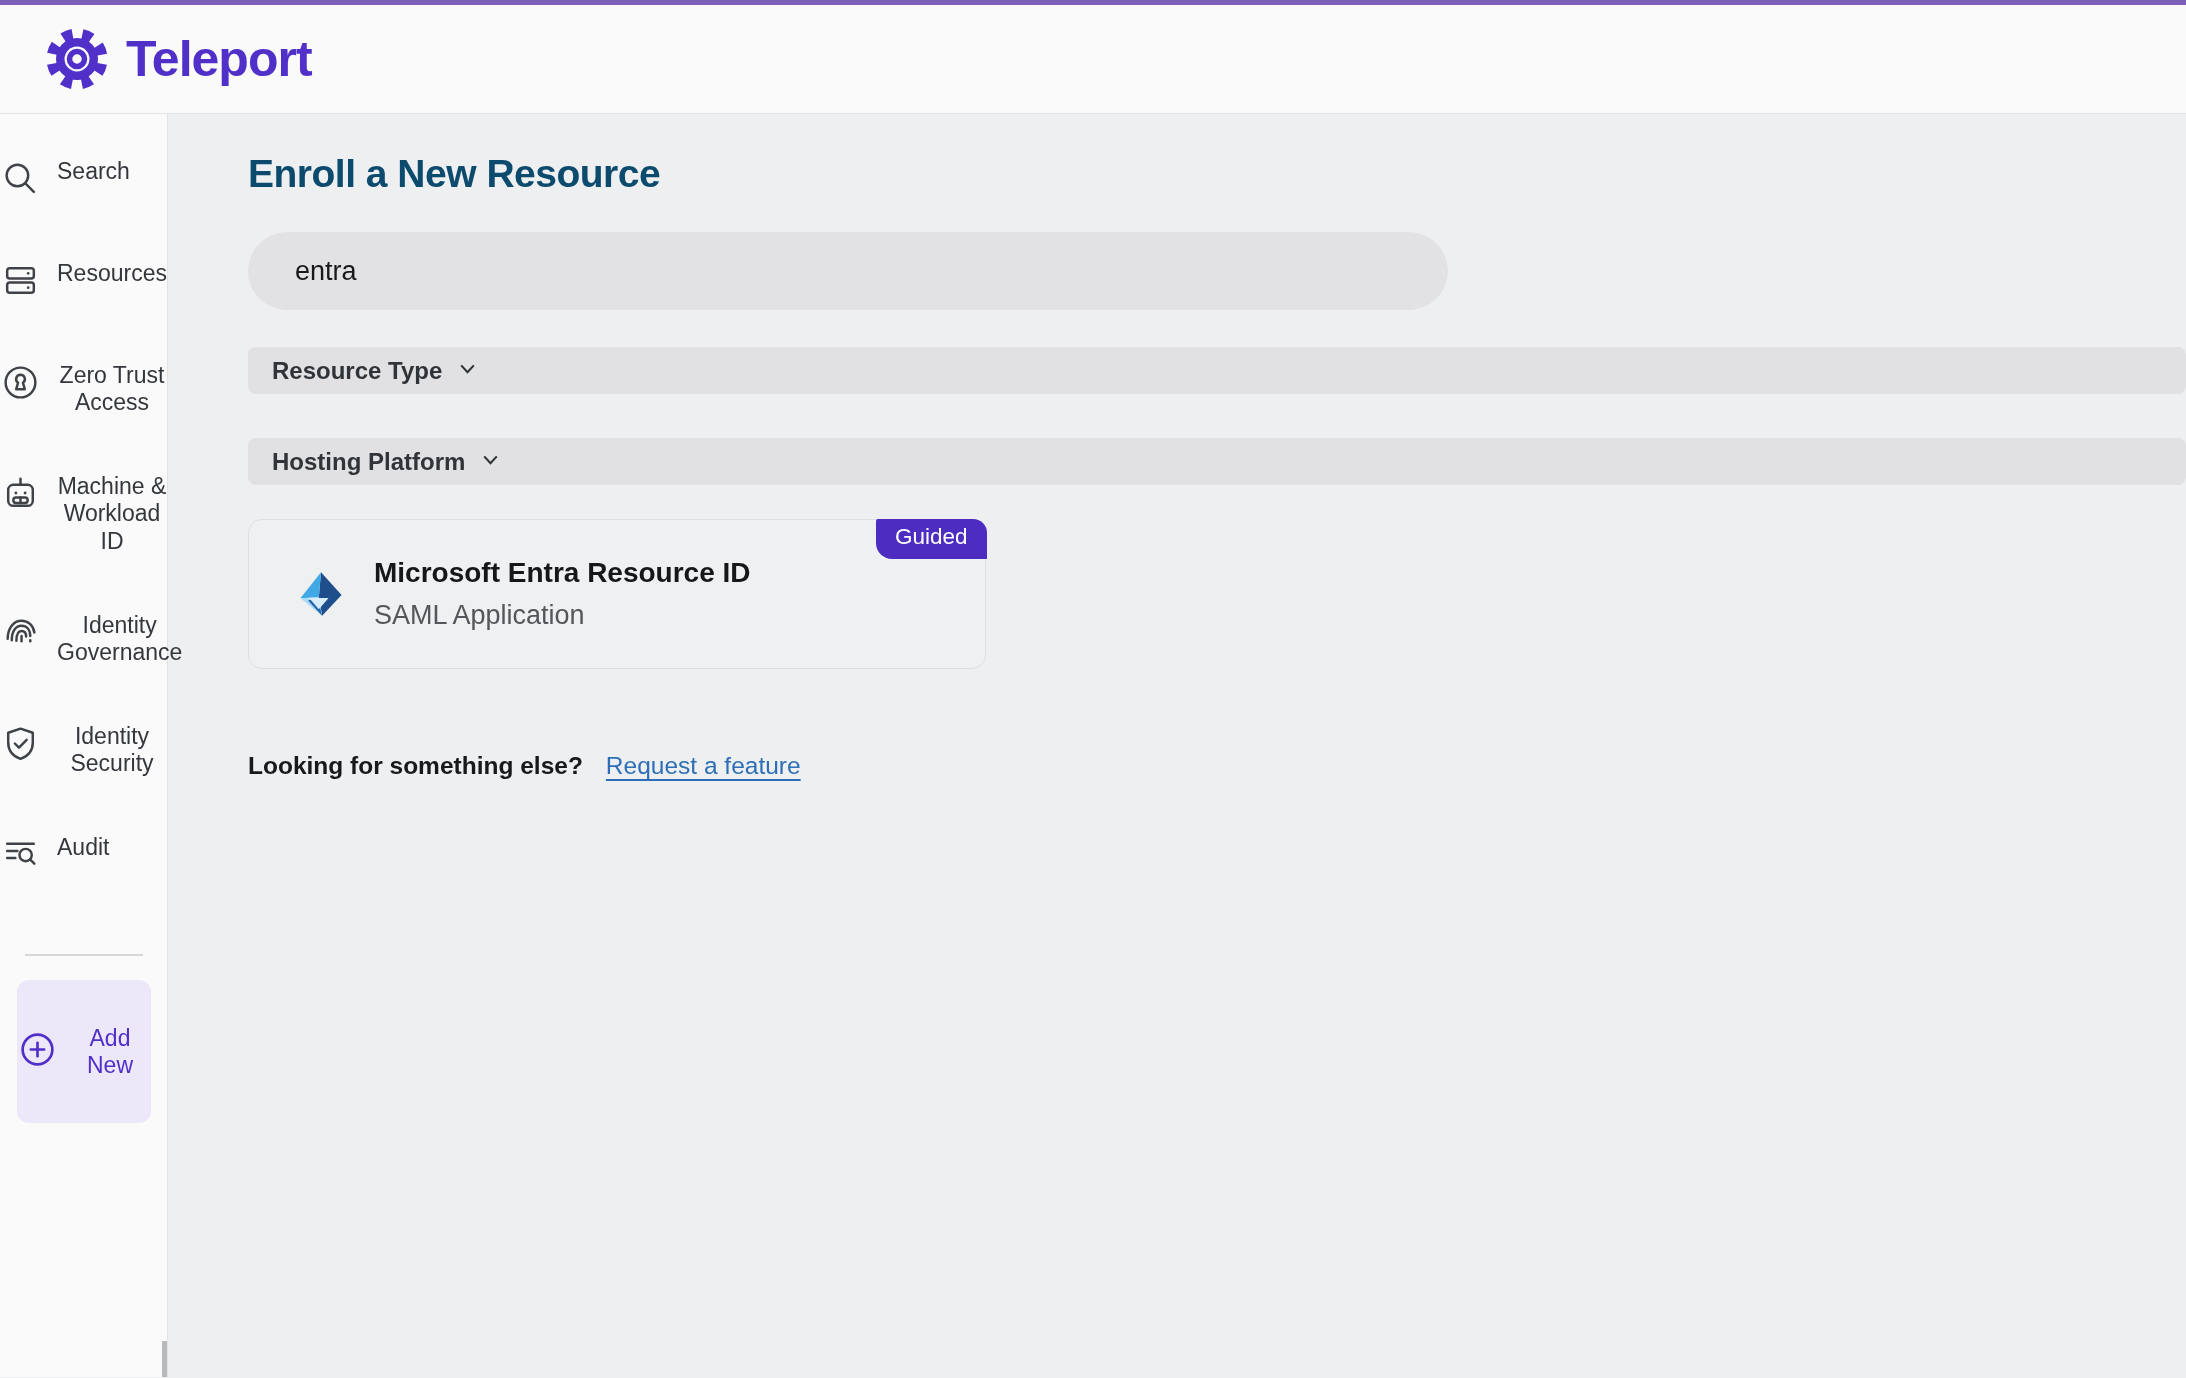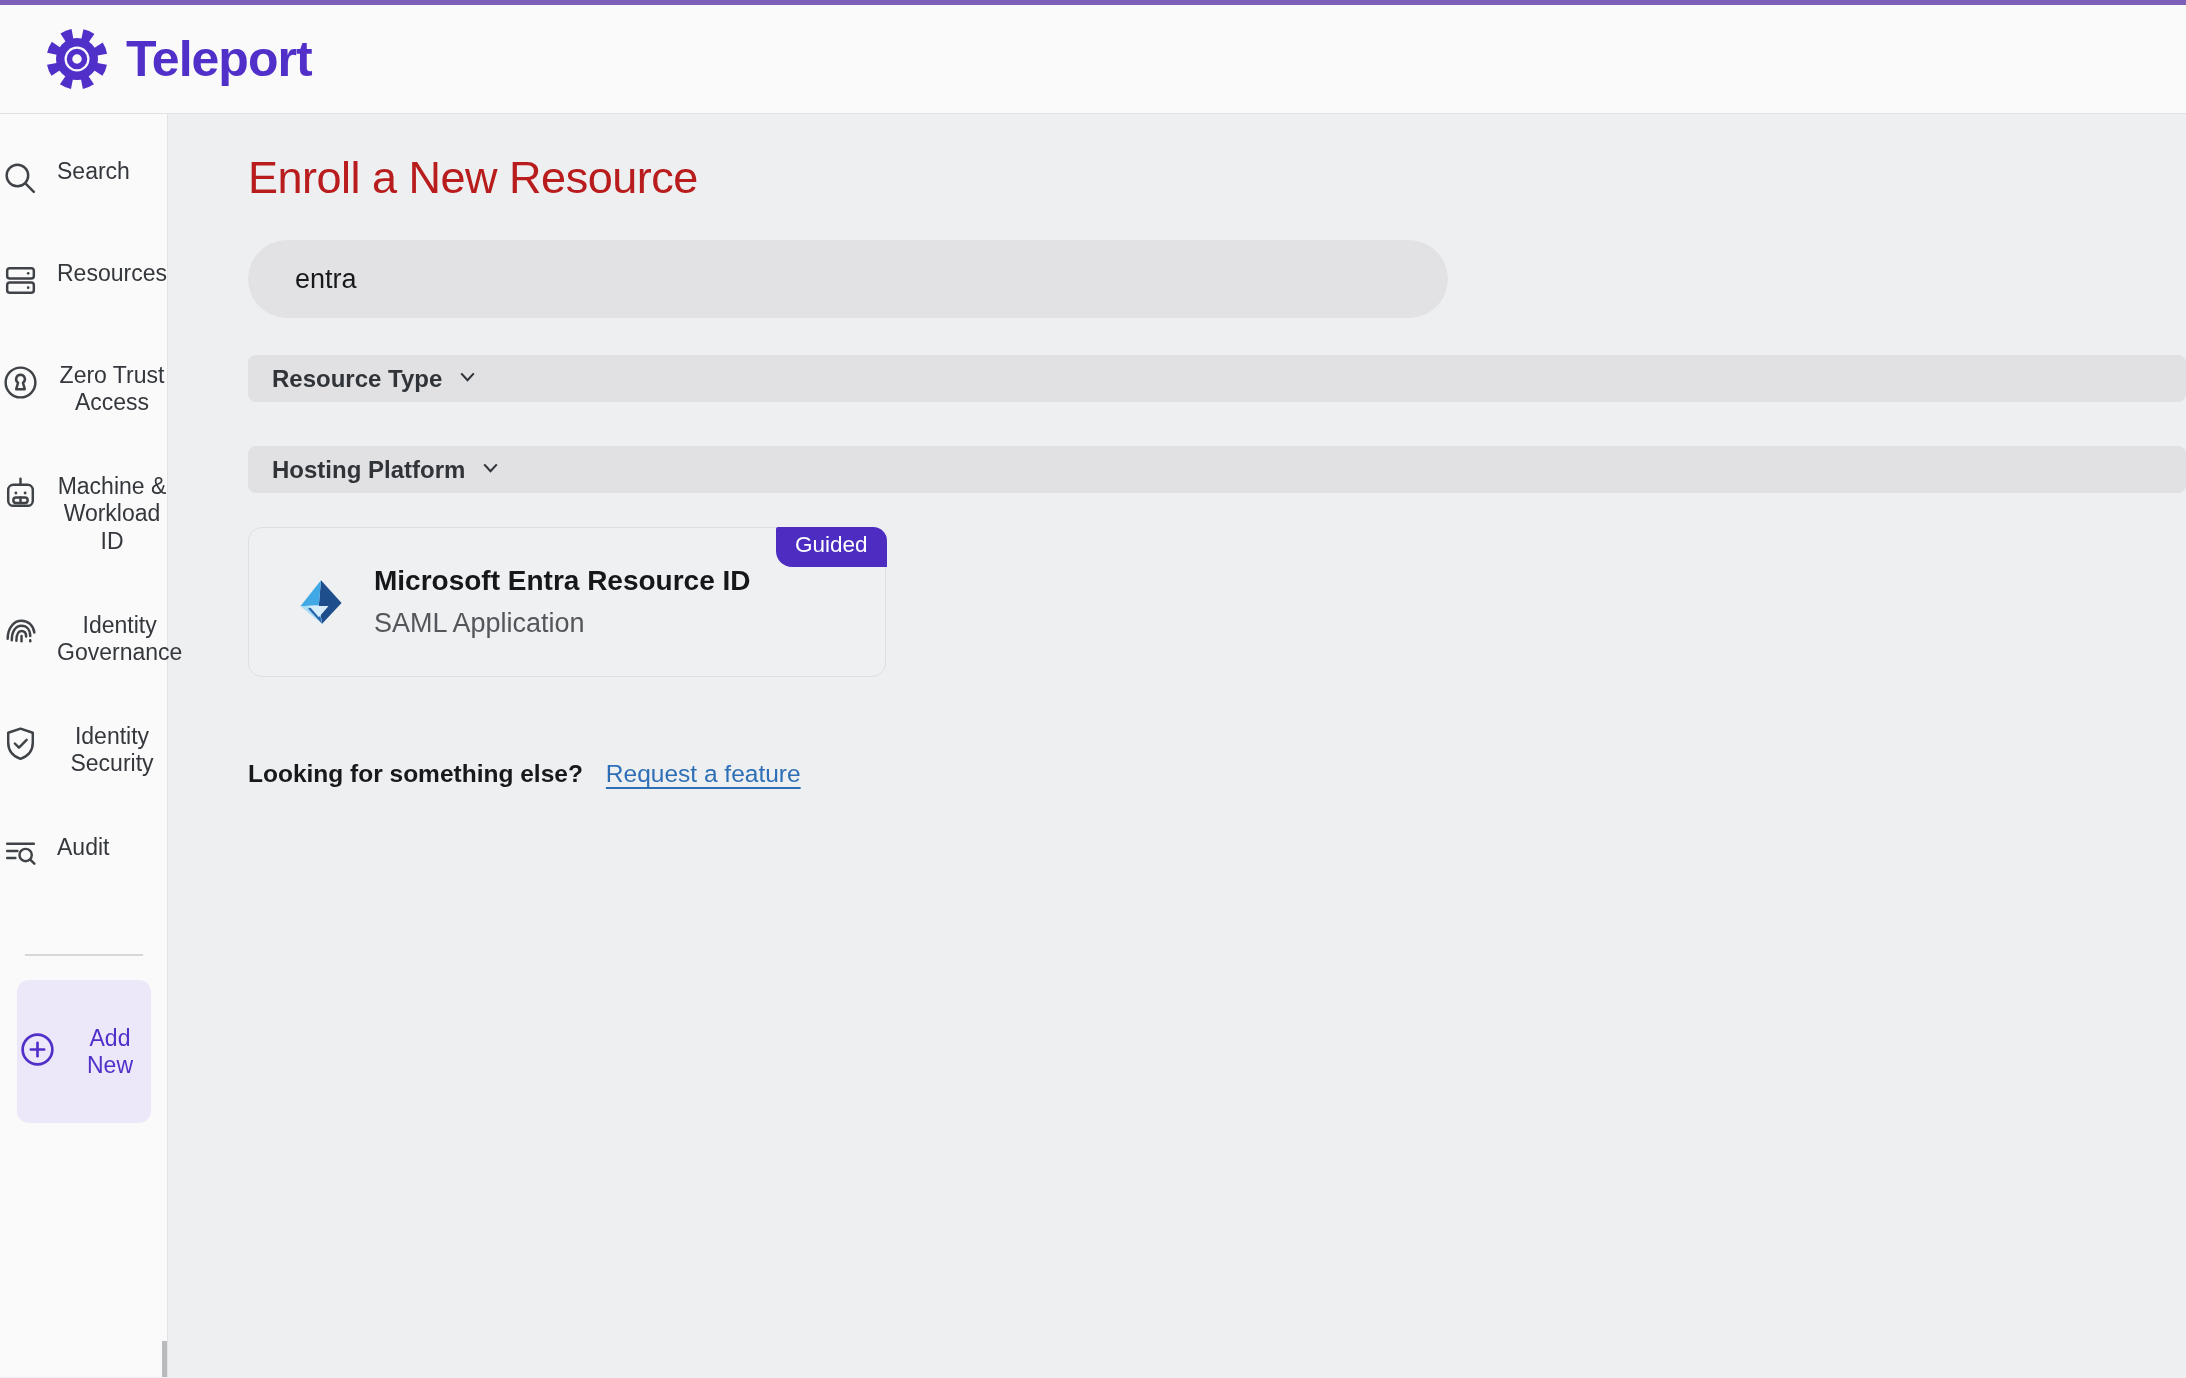--- a/index.html
+++ b/index.html
@@ -57,21 +57,21 @@
   .add-new .nav-label { color: #512FC9; }
   .add-new svg { stroke: #512FC9; fill: none; stroke-width: 2.6; stroke-linecap: round; }
   .sidebar-scroll-thumb {
     position: absolute; right: 0; bottom: 0;
     width: 5px; height: 36px; background: #B9BABE;
   }
   .main {
     flex: 1; padding: 38px 0 0 80px;
   }
   .page-title {
-    font-size: 45px; font-weight: 400; color: #b91c1c;
+    font-size: 39px; font-weight: 700; color: #0c4a6e;
     letter-spacing: -0.5px;
   }
   .page-subtitle {
     margin-top: 16px; font-size: 24.5px; color: #1E2023;
   }
   .search-input {
     margin-top: 36px; display: block;
     width: 1200px; height: 78px;
     background: #E2E2E5; border: none; border-radius: 39px;
     padding: 0 47px; font-size: 27px; color: #17191C;
@@ -80,21 +80,21 @@
   }
   .filters-row { margin-top: 37px; display: flex; gap: 44px; flex-direction: column; }
   .filter-btn {
     height: 47px; background: #E1E1E4; border: none; border-radius: 8px;
     padding: 0 24px; display: flex; align-items: center; gap: 15px;
     font-size: 24px; font-weight: 700; color: #303337;
     font-family: "Liberation Sans", sans-serif; cursor: pointer;
   }
   .filter-btn svg { stroke: #303337; fill: none; stroke-width: 2; }
   .result-card {
-    margin-top: 34px; width: 638px; height: 150px;
+    margin-top: 34px; width: 738px; height: 150px;
     border: 1.5px solid #DEDFE2; border-radius: 14px;
     background: #EFF0F2; position: relative;
     display: flex; align-items: center; padding-left: 46px; gap: 27px;
     cursor: pointer;
   }
   .guided-badge {
     position: absolute; top: -1.5px; right: -1.5px;
     background: #4C2CC1; color: #FFFFFF;
     font-size: 22.5px; padding: 5px 19px 9px 19px;
     border-radius: 2px 14px 0 16px;

